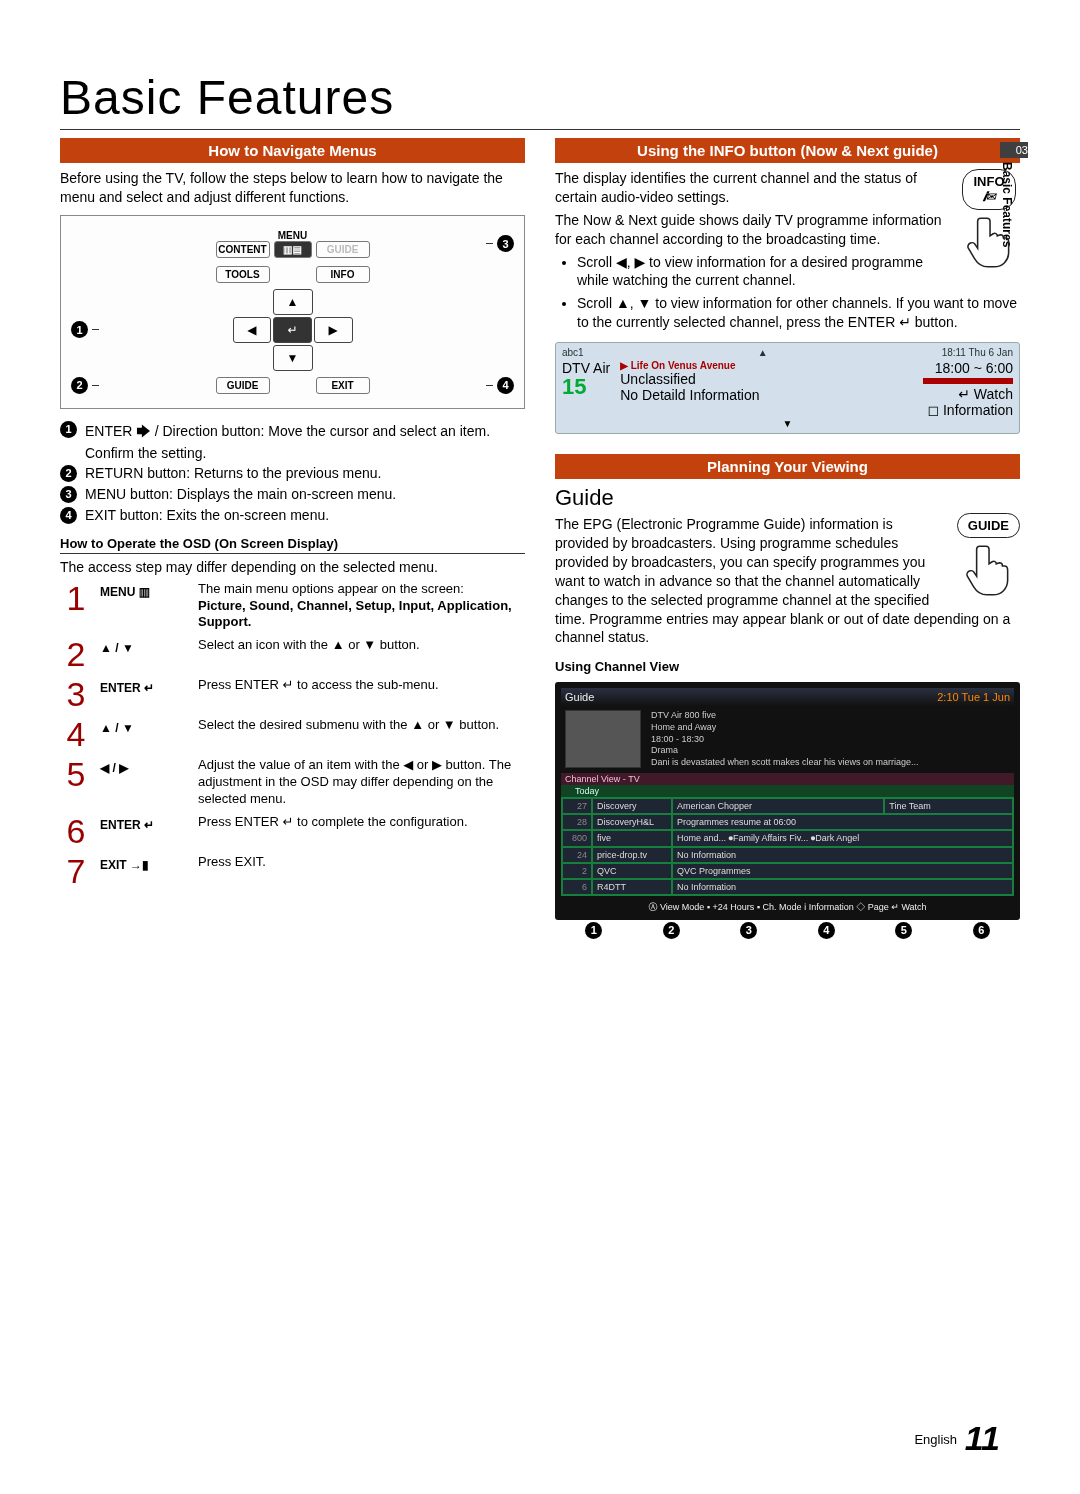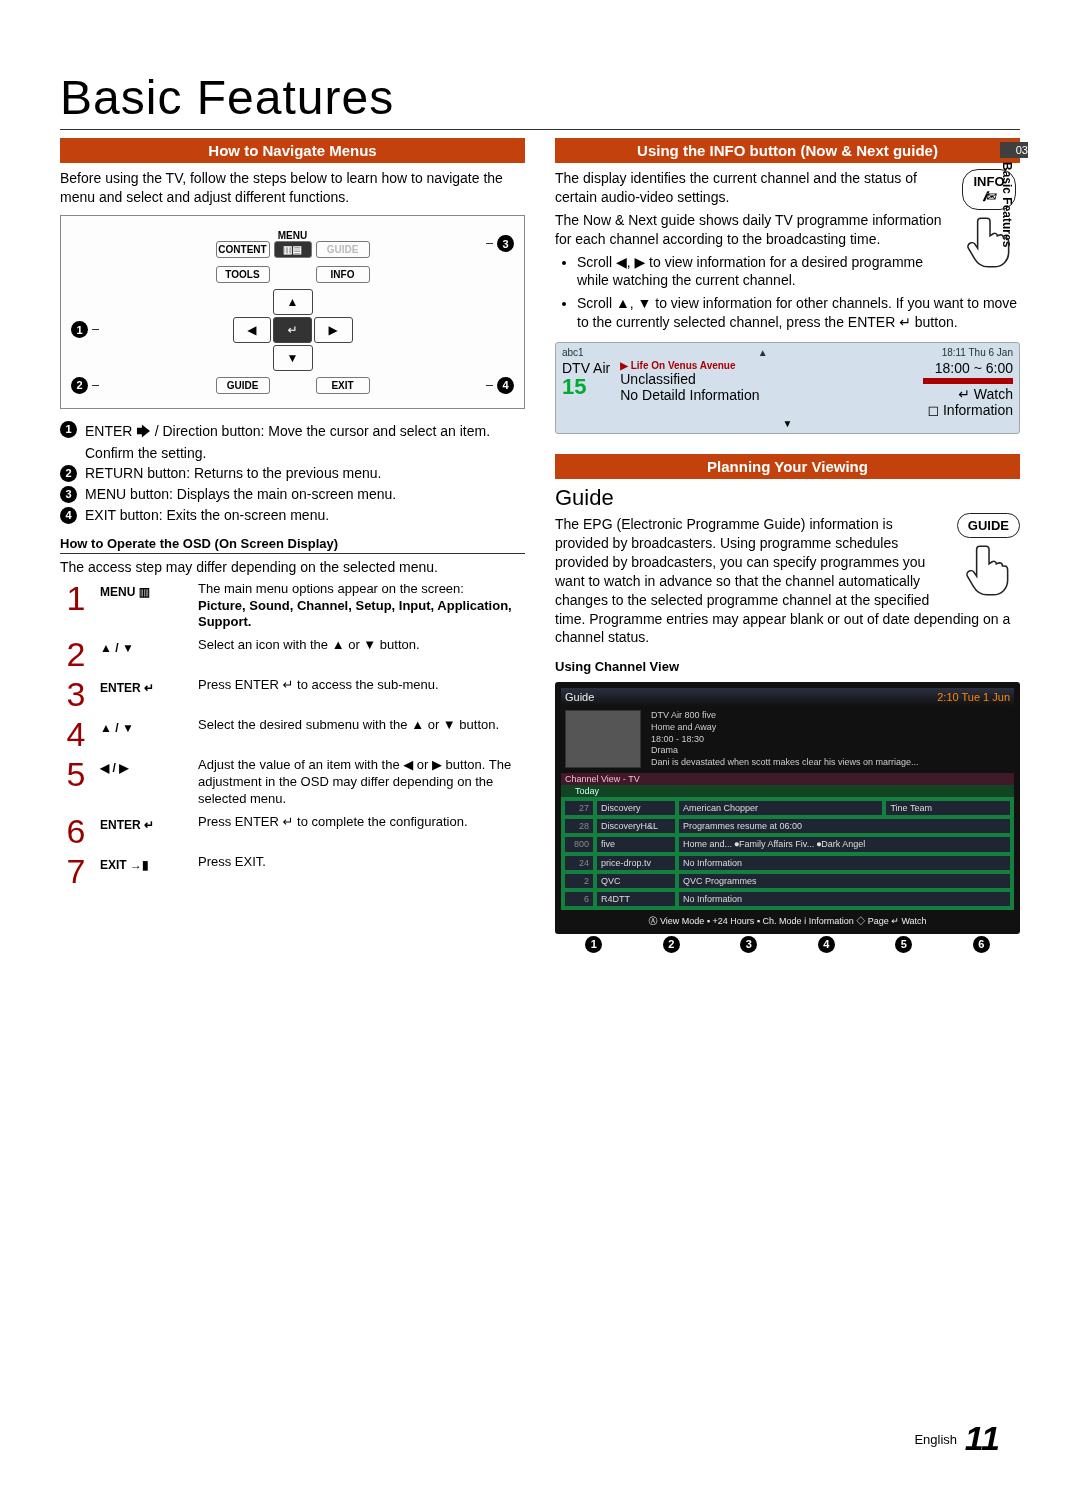--- a/index.html
+++ b/index.html
@@ -28,21 +28,21 @@
   .info-badge{border:1.5px solid #222;border-radius:16px;padding:4px 10px;font-weight:700;font-size:13px;display:inline-block;text-align:center;}
   .hand svg{display:block;}
   .nownext{border:1px solid #9aa;background:#d3e0ec;border-radius:3px;font-size:10px;padding:4px 6px;margin-top:8px;}
   .nownext .top{display:flex;justify-content:space-between;font-weight:400;color:#233;margin-bottom:2px;}
   .nownext .body{display:flex;gap:10px;}
   .chnum{font-size:22px;font-weight:700;color:#0a3;line-height:1;}
   .guide-fig{background:#111;color:#ddd;border-radius:3px;font-size:9px;padding:6px;margin-top:6px;}
   .guide-top{background:linear-gradient(#2a3040,#111);padding:3px 4px;display:flex;justify-content:space-between;color:#eee;font-size:11px;}
   .guide-info{font-size:9px;color:#ccc;margin:4px 0 4px 80px;line-height:1.3;}
   .guide-grid{width:100%;border-collapse:collapse;font-size:9px;}
-  .guide-grid td{border:4px solid #15803d;background:#1e2633;padding:2px 4px;white-space:nowrap;overflow:hidden;}
+  .guide-grid td{border:2px solid #15803d;background:#1e2633;padding:2px 4px;white-space:nowrap;overflow:hidden;}
   .guide-grid td.ch{width:20px;text-align:right;color:#888;}
   .guide-grid td.name{width:70px;color:#ddd;}
   .guide-foot{text-align:center;color:#eee;padding:4px 0 0 0;font-size:9px;}
   .callout-row{display:flex;justify-content:space-around;margin-top:2px;}
   .sidebar{position:absolute;right:52px;top:142px;width:28px;text-align:right;}
   .side-band{background:#3f3f3f;color:#fff;font-size:11px;padding:2px 0;}
   .vert{writing-mode:vertical-rl;font-size:12px;font-weight:700;margin-top:4px;}
   .footer{position:absolute;right:80px;bottom:36px;font-size:13px;}
   .pg{font-size:34px;font-weight:700;vertical-align:-6px;margin-left:4px;font-style:italic;}
   .right-icon-wrap{position:relative;float:right;margin:0 0 6px 10px;text-align:center;}

